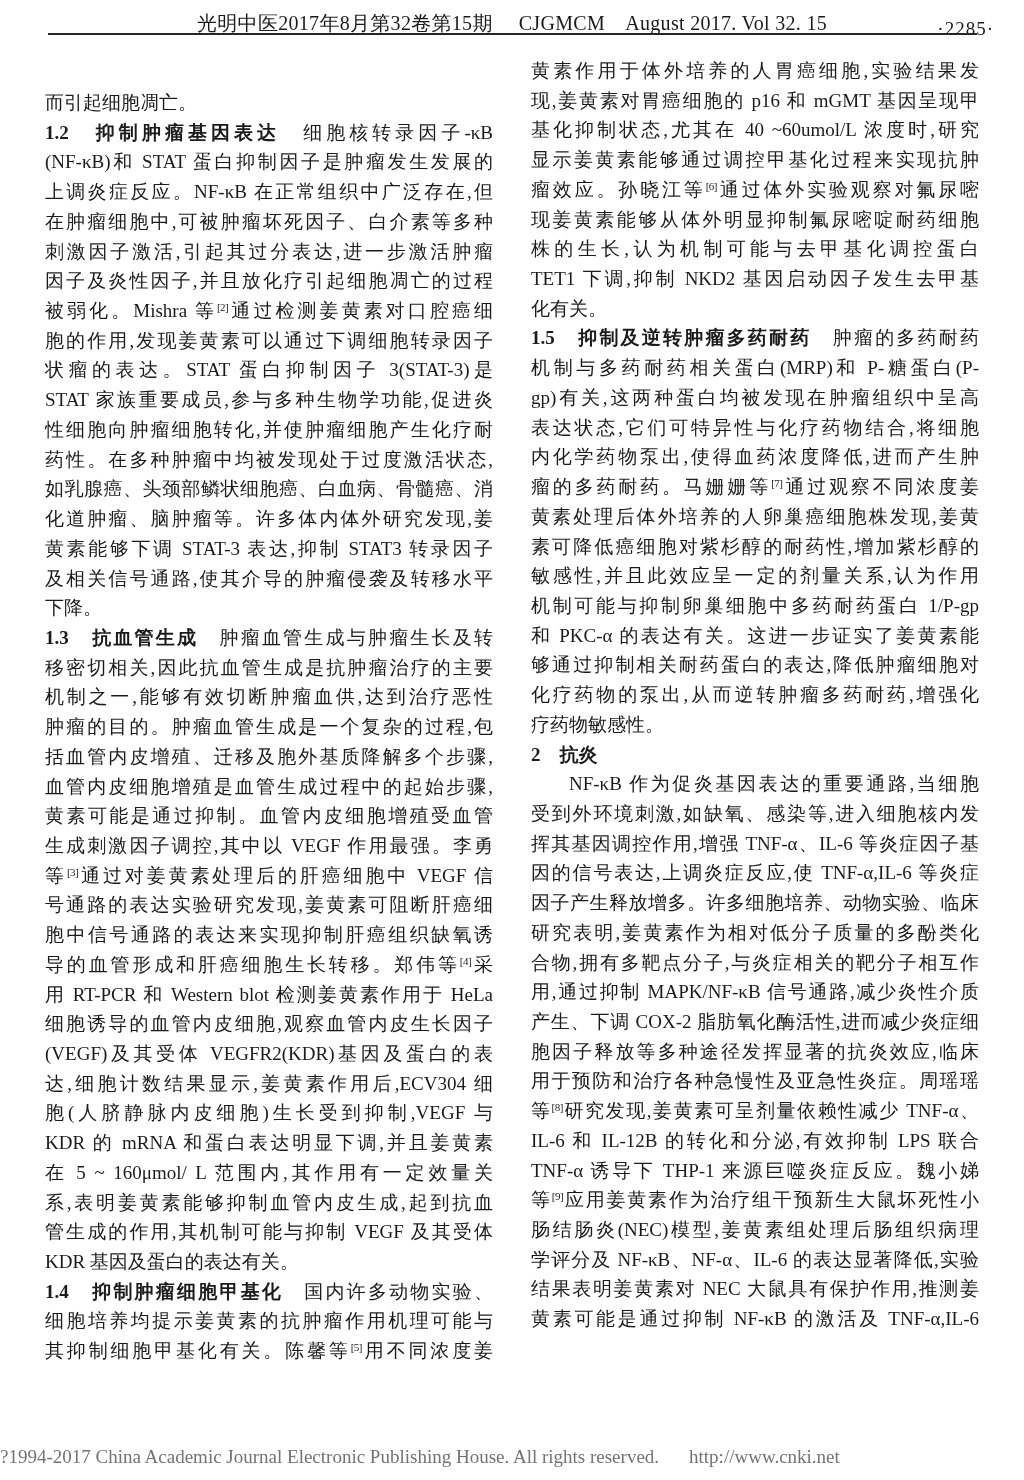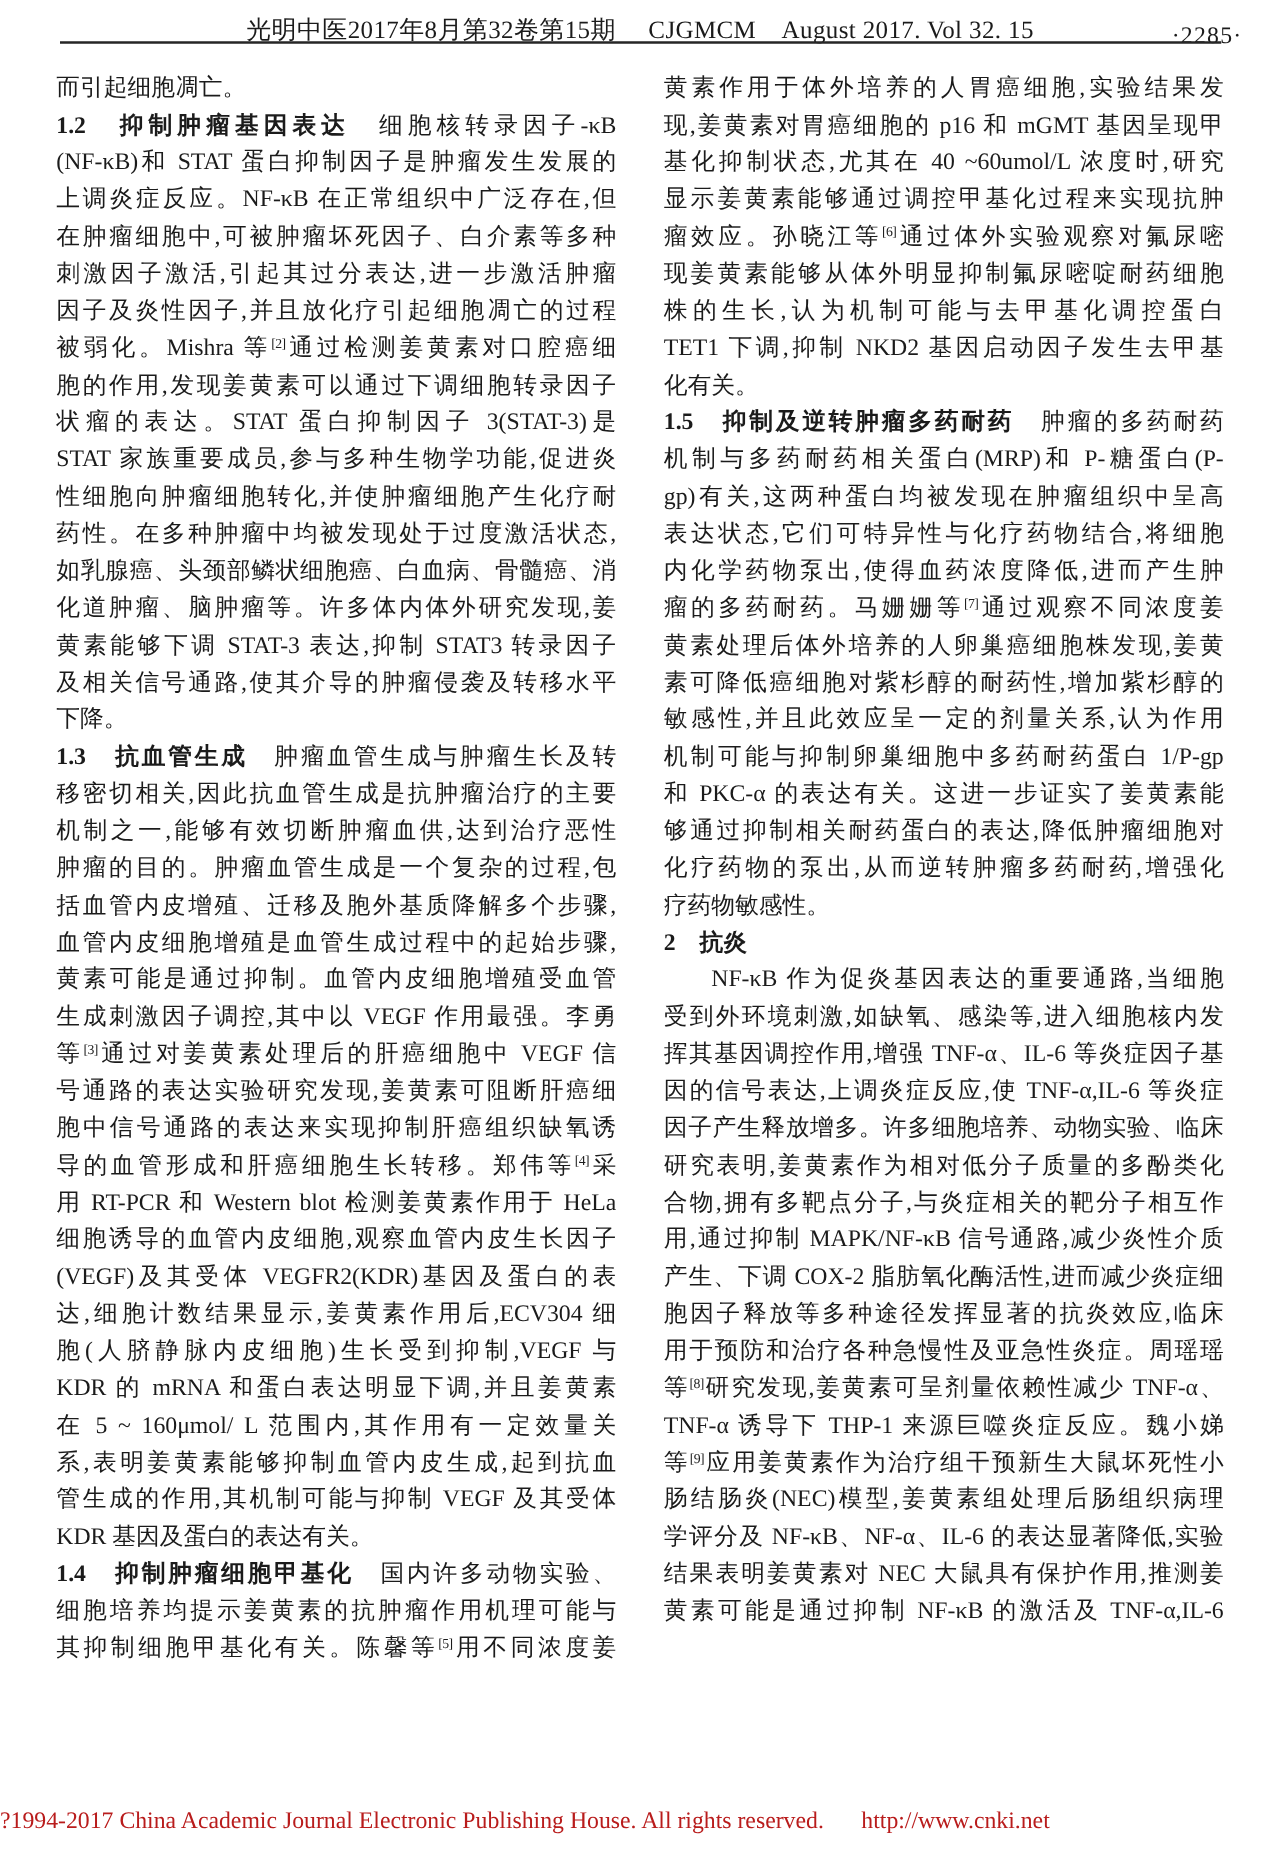--- a/index.html
+++ b/index.html
@@ -7,33 +7,33 @@
     position:relative;width:1024px;height:1480px;background:#ffffff;
     font-family:"Liberation Serif","DejaVu Serif",serif;color:#1b1b1b;
     overflow:hidden;margin:0 auto;
   }
   .hdr-row{position:absolute;top:10px;left:0;width:100%;height:24px;}
   .hdr-center{position:absolute;left:0;width:100%;text-align:center;font-size:20px;letter-spacing:.3px;}
   .hdr-center .cn{margin-right:26px;}
   .page-num{position:absolute;top:8px;right:30px;font-size:19px;letter-spacing:1px;}
   .hdr-rule{position:absolute;top:33px;left:48px;width:929px;height:0;border-top:2px solid #262626;}
   .col{position:absolute;top:56px;width:448px;font-size:19px;}
-  .col-left{left:45px;}
+  .col-left{left:45px;margin-top:32px;}
   .col-right{left:531px;}
   .line{
     height:29.72px;line-height:29.72px;overflow:hidden;
     text-align:justify;text-align-last:justify;text-justify:inter-character;
   }
   .line.noj{text-align-last:left;}
   .line.ind{text-indent:38px;}
   .sec{font-weight:700;}
   sup.ref{font-size:11px;line-height:0;vertical-align:6px;letter-spacing:-.5px;}
   .footer{
     position:absolute;top:1446px;left:0;width:100%;
-    font-size:19px;color:#b91c1c;white-space:nowrap;
+    font-size:19px;color:#737373;white-space:nowrap;
   }
   .footer .url{margin-left:30px;}
 </style>
 </head>
 <body>
 
 <div class="page">
 
   <div class="hdr-row">
     <div class="hdr-center">
@@ -119,20 +119,21 @@
       <div class="line">挥其基因调控作用,增强 TNF-α、IL-6 等炎症因子基</div>
       <div class="line">因的信号表达,上调炎症反应,使 TNF-α,IL-6 等炎症</div>
       <div class="line">因子产生释放增多。许多细胞培养、动物实验、临床</div>
       <div class="line">研究表明,姜黄素作为相对低分子质量的多酚类化</div>
       <div class="line">合物,拥有多靶点分子,与炎症相关的靶分子相互作</div>
       <div class="line">用,通过抑制 MAPK/NF-κB 信号通路,减少炎性介质</div>
       <div class="line">产生、下调 COX-2 脂肪氧化酶活性,进而减少炎症细</div>
       <div class="line">胞因子释放等多种途径发挥显著的抗炎效应,临床</div>
       <div class="line">用于预防和治疗各种急慢性及亚急性炎症。周瑶瑶</div>
       <div class="line">等<sup class="ref">[8]</sup>研究发现,姜黄素可呈剂量依赖性减少 TNF-α、</div>
+      <div class="line">IL-6 和 IL-12B 的转化和分泌,有效抑制 LPS 联合</div>
       <div class="line">TNF-α 诱导下 THP-1 来源巨噬炎症反应。魏小娣</div>
       <div class="line">等<sup class="ref">[9]</sup>应用姜黄素作为治疗组干预新生大鼠坏死性小</div>
       <div class="line">肠结肠炎(NEC)模型,姜黄素组处理后肠组织病理</div>
       <div class="line">学评分及 NF-κB、NF-α、IL-6 的表达显著降低,实验</div>
       <div class="line">结果表明姜黄素对 NEC 大鼠具有保护作用,推测姜</div>
       <div class="line">黄素可能是通过抑制 NF-κB 的激活及 TNF-α,IL-6</div>
     </div>
 
   <div class="footer">
     <span>?1994-2017 China Academic Journal Electronic Publishing House. All rights reserved.</span><span class="url">http://www.cnki.net</span>

